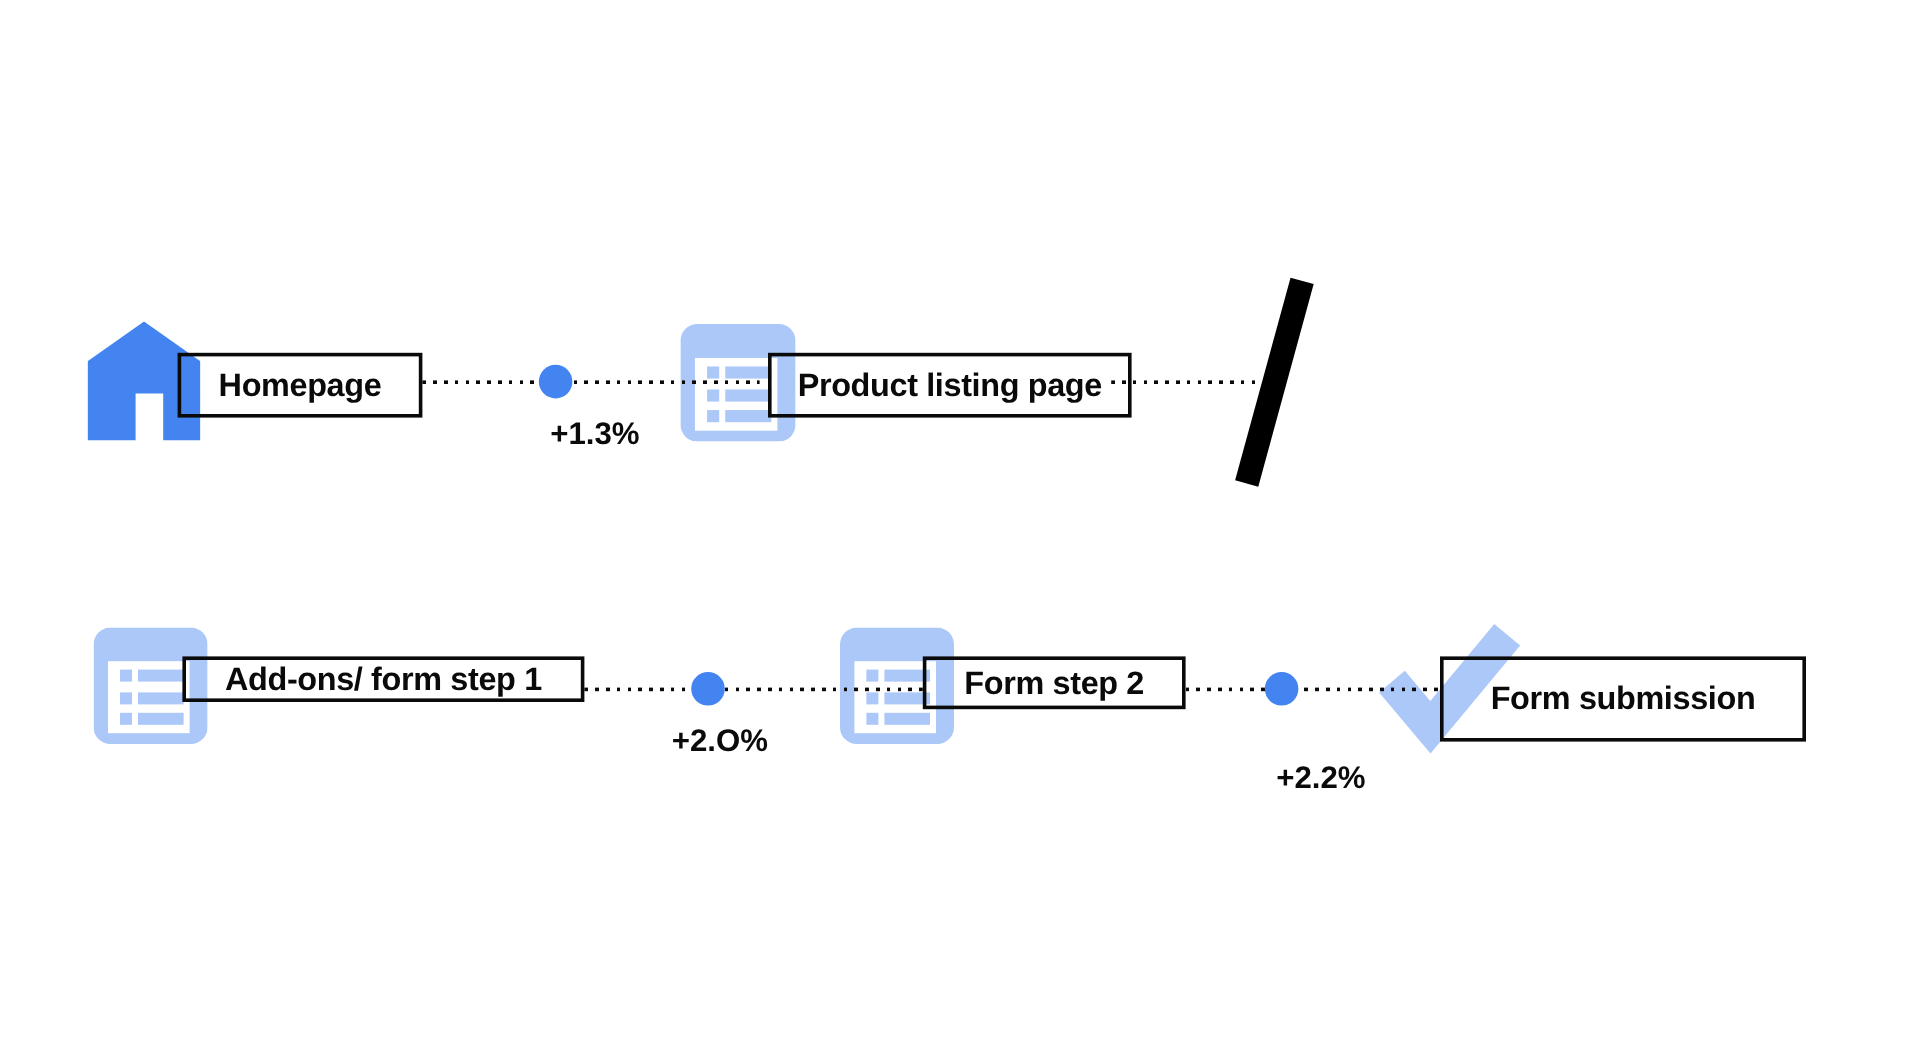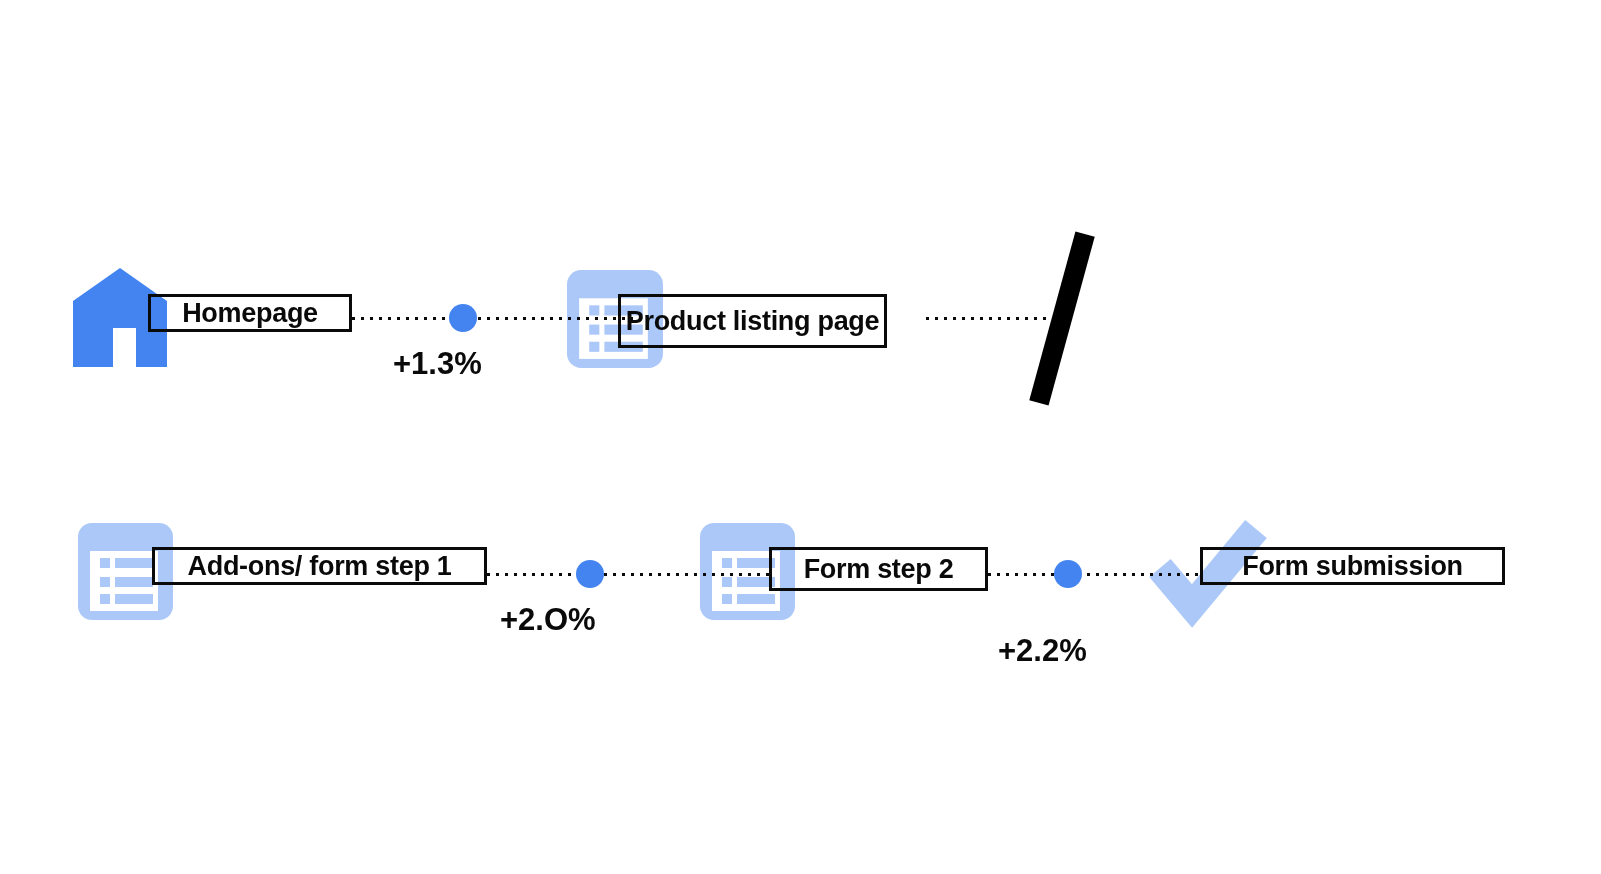--- a/index.html
+++ b/index.html
@@ -24,21 +24,21 @@
   .connector{
     position:absolute;height:3px;z-index:3;
     background:repeating-linear-gradient(to right,var(--ink) 0 3px,transparent 3px 9px);
   }
   .dot{
     position:absolute;width:28px;height:28px;border-radius:50%;
     background:var(--blue);z-index:3;
   }
   .delta{
     position:absolute;width:140px;z-index:3;
-    text-align:left;font-size:31px;font-weight:700;color:var(--ink);
+    text-align:right;font-size:26px;font-weight:700;color:var(--ink);
     letter-spacing:0px;
   }
   .labelbox{
     position:absolute;z-index:4;
     border:3px solid var(--ink);box-sizing:border-box;
     display:flex;align-items:center;justify-content:center;
     background:transparent;
   }
   .labelbox span{
     font-size:27px;font-weight:700;color:var(--ink);
@@ -73,24 +73,24 @@
   </svg>
 
   <div class="connector" style="left:352px;top:317px;width:281px"></div>
   <div class="dot" style="left:449px;top:304px"></div>
   <div class="delta" style="left:393px;top:346px">+1.3%</div>
 
   <div class="connector" style="left:926px;top:317px;width:120px"></div>
 
   <div class="slash"></div>
 
-  <div class="labelbox" style="left:148px;top:294px;width:204px;height:38px">
+  <div class="labelbox" style="left:148px;top:294px;width:204px;height:54px">
     <span>Homepage</span>
   </div>
-  <div class="labelbox" style="left:618px;top:294px;width:269px;height:54px">
+  <div class="labelbox" style="left:640px;top:294px;width:303px;height:54px">
     <span>Product listing page</span>
   </div>
 
   <div class="fill" style="left:152px;top:547px;width:335px;height:54px"></div>
   <div class="fill" style="left:769px;top:547px;width:219px;height:54px"></div>
   <div class="fill" style="left:1200px;top:547px;width:305px;height:54px"></div>
 
   <svg class="icon" style="left:78px;top:523px" width="95" height="97" viewBox="0 0 95 97">
     <rect x="0" y="0" width="95" height="97" rx="14" fill="var(--lightblue)"></rect>
     <rect x="12" y="28" width="68" height="60" fill="#ffffff"></rect>
@@ -124,17 +124,17 @@
   <div class="connector" style="left:988px;top:573px;width:212px"></div>
   <div class="dot" style="left:1054px;top:560px"></div>
   <div class="delta" style="left:998px;top:633px">+2.2%</div>
 
   <div class="labelbox" style="left:152px;top:547px;width:335px;height:38px">
     <span>Add-ons/ form step 1</span>
   </div>
   <div class="labelbox" style="left:769px;top:547px;width:219px;height:44px">
     <span>Form step 2</span>
   </div>
-  <div class="labelbox" style="left:1200px;top:547px;width:305px;height:38px">
+  <div class="labelbox" style="left:1200px;top:547px;width:305px;height:71px">
     <span>Form submission</span>
   </div>
 
 </div>
 
 </body></html>

